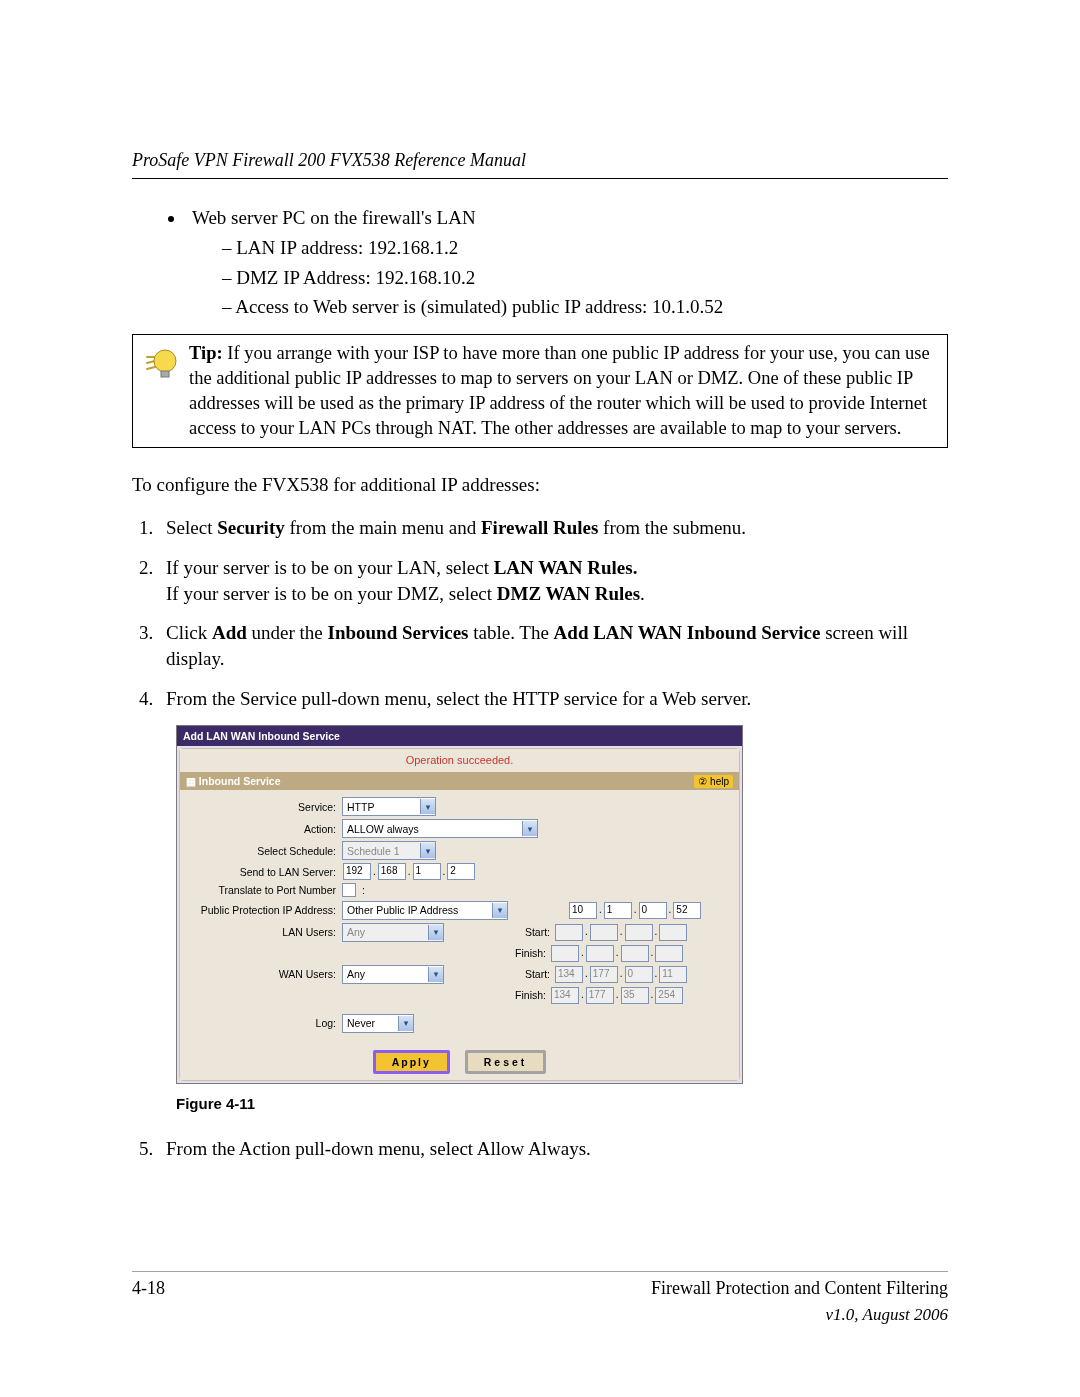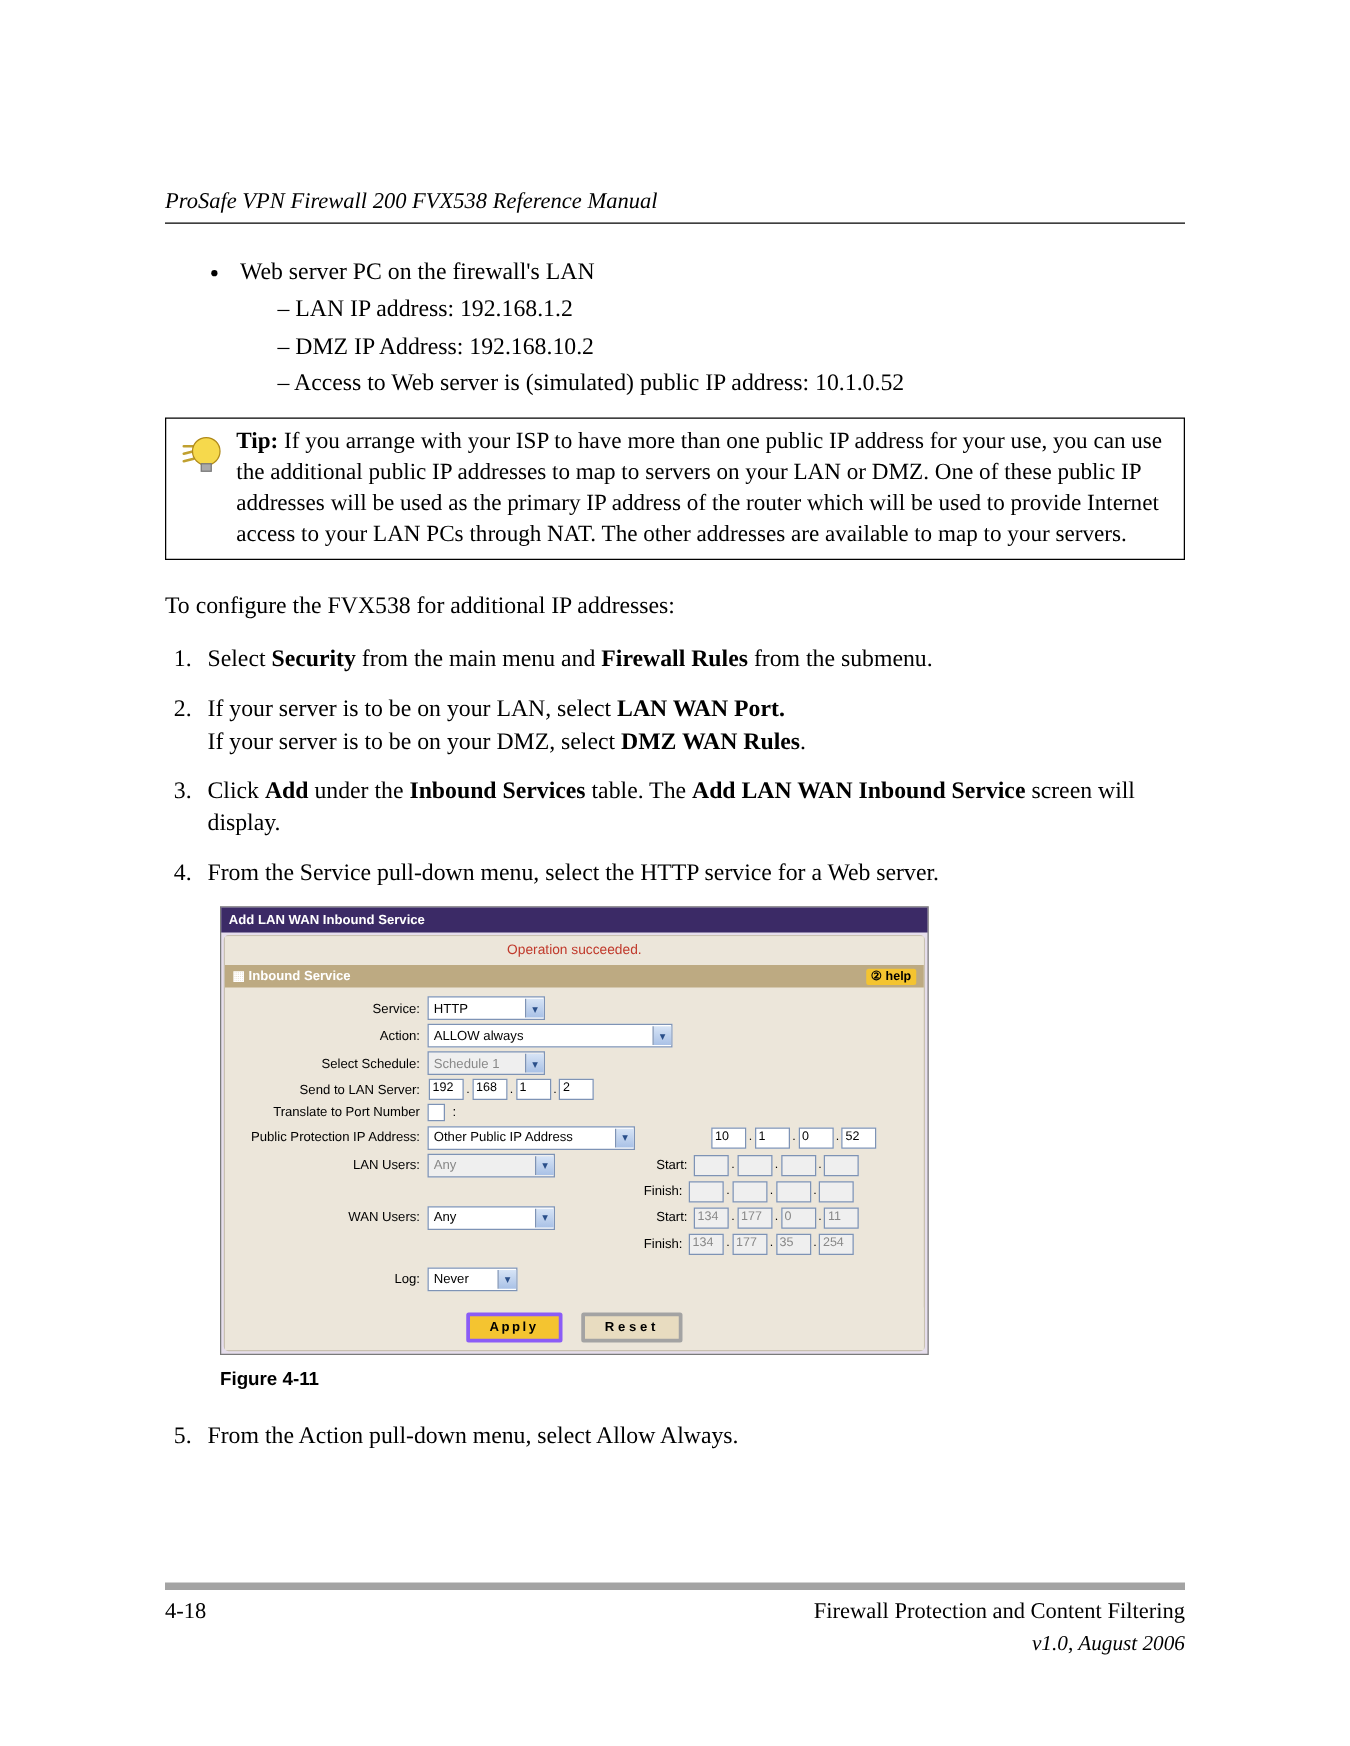--- a/index.html
+++ b/index.html
@@ -95,21 +95,21 @@
     justify-content: space-between;
     align-items: center;
     padding: 2px 6px;
     font-size: 10.5px;
     font-weight: bold;
     color: #fff;
   }
   .help {
     background: #f4c430;
     color: #000;
-    font-weight: bold;
+    font-weight: normal;
     font-size: 10px;
     border-radius: 2px;
     padding: 0 4px;
   }
   .formtbl {
     width: 100%;
     padding: 4px 6px 10px 6px;
   }
   .row { display: flex; align-items: center; margin: 3px 0; }
   .lbl { flex: 0 0 150px; text-align: right; padding-right: 6px; font-size: 10.5px; white-space: nowrap; }
@@ -170,21 +170,21 @@
     margin: 0 6px;
     border-radius: 2px;
   }
   .btn.apply { background: #f4c430; color: #000; border: 3px solid #8b5cf6; }
   .btn.reset { background: #e8dcc0; color: #000; border: 3px solid #a3a3a3; letter-spacing: 3px; }
   .footer {
     position: absolute;
     left: 132px; right: 132px;
     bottom: 70px;
   }
-  .footer .rule { border-top: 6px solid #a3a3a3; padding-top: 4px; display: flex; justify-content: space-between; font-size: 18px; }
+  .footer .rule { border-top: 1px solid #a3a3a3; padding-top: 4px; display: flex; justify-content: space-between; font-size: 18px; }
   .footer .ver { text-align: right; font-style: italic; font-size: 17px; margin-top: 4px; }
   .flexgrow { flex: 1; }
   .sel-text { white-space: nowrap; }
   .startfinish { display: flex; align-items: center; margin-left: 60px; }
 </style>
 </head>
 <body>
 
 <div class="page">
   <div class="hdr">ProSafe VPN Firewall 200 FVX538 Reference Manual</div>
@@ -215,21 +215,21 @@
     </div>
   </div>
 
   <p class="para">To configure the FVX538 for additional IP addresses:</p>
 
   <ol class="steps">
     <li>
       <span>Select </span><b>Security</b><span> from the main menu and </span><b>Firewall Rules</b><span> from the submenu.</span>
     </li>
     <li>
-      <span>If your server is to be on your LAN, select </span><b>LAN WAN Port.</b><br>
+      <span>If your server is to be on your LAN, select </span><b>LAN WAN Rules.</b><br>
       <span>If your server is to be on your DMZ, select </span><b>DMZ WAN Rules</b><span>.</span>
     </li>
     <li>
       <span>Click </span><b>Add</b><span> under the </span><b>Inbound Services</b><span> table. The </span><b>Add LAN WAN Inbound Service</b><span> screen will display.</span>
     </li>
     <li>From the Service pull-down menu, select the HTTP service for a Web server.</li>
   </ol>
 
   <div class="ui">
     <div class="ui-title">Add LAN WAN Inbound Service</div>

